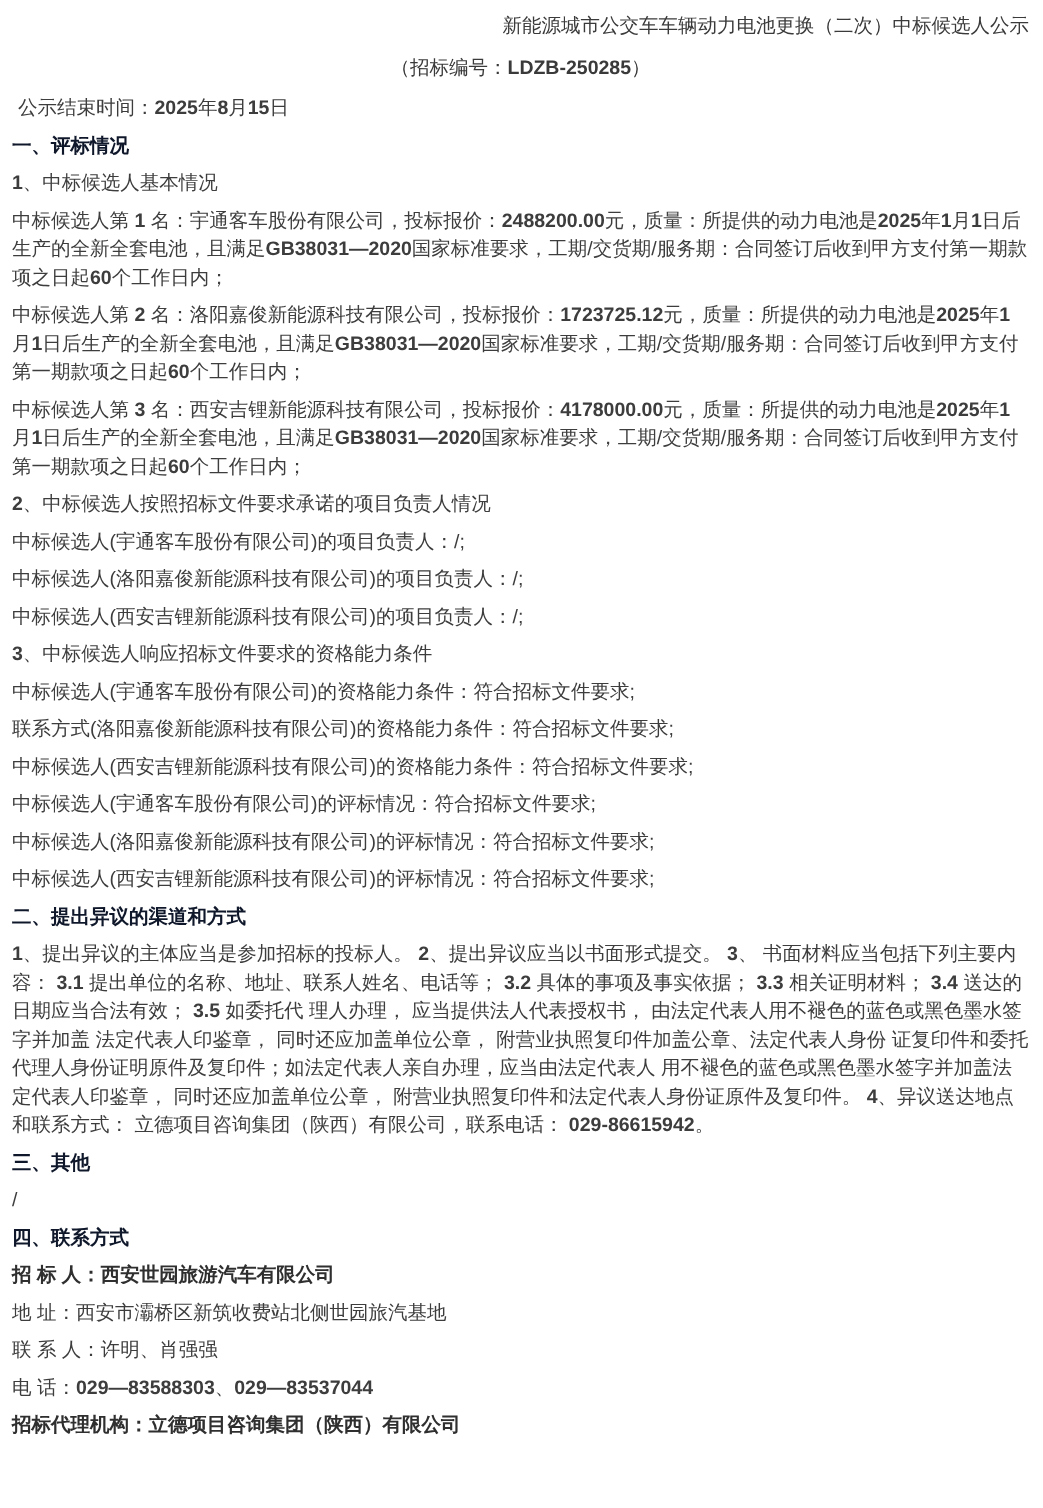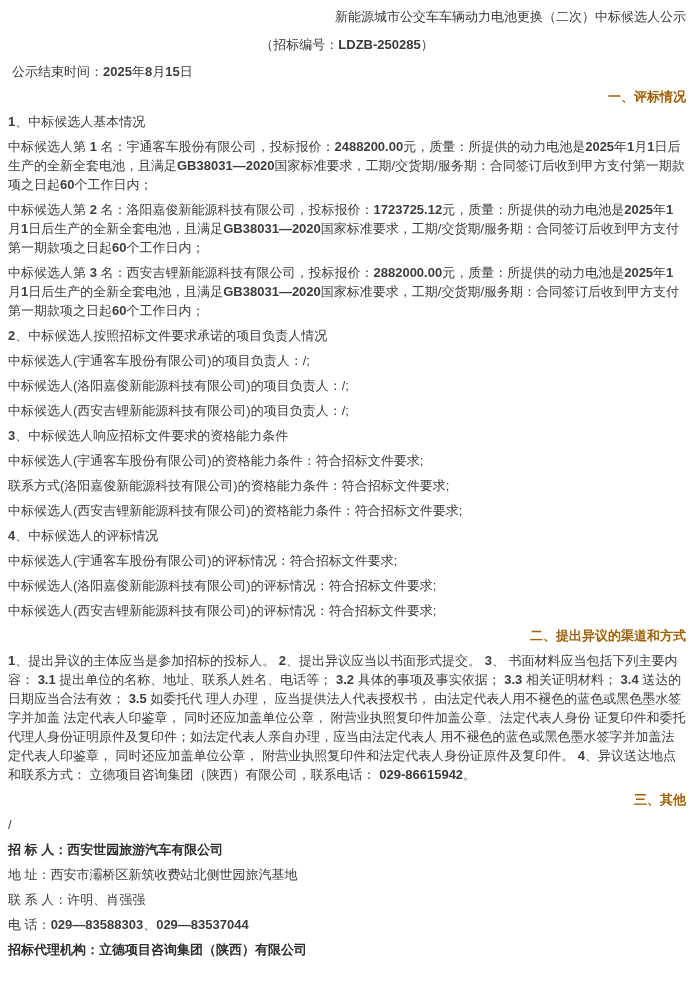--- a/index.html
+++ b/index.html
@@ -32,66 +32,65 @@
     color: #3a3a3a;
   }
   p {
     margin: 0 0 6px 0;
     line-height: 19px;
     white-space: pre-wrap;
   }
   h2 {
     font-size: 13px;
     font-weight: bold;
-    color: #a16207;
+    color: #0f172a;
     margin: 2px 0 6px 0;
     line-height: 19px;
-    text-align: right;
   }
   .indent { padding-left: 4px; }
   .bold { font-weight: bold; color: #2f2f2f; }
   .latin { font-weight: bold; }
 </style>
 </head>
 <body>
 
 <div class="doc">
 
   <div class="title">新能源城市公交车车辆动力电池更换（二次）中标候选人公示</div>
   <div class="subtitle">（招标编号：<span class="latin">LDZB-250285</span>）</div>
 
   <p class="indent">公示结束时间：<span class="latin">2025</span>年<span class="latin">8</span>月<span class="latin">15</span>日</p>
 
   <h2>一、评标情况</h2>
 
   <p><span class="latin">1</span>、中标候选人基本情况</p>
   <p>中标候选人第 <span class="latin">1</span> 名：宇通客车股份有限公司，投标报价：<span class="latin">2488200.00</span>元，质量：所提供的动力电池是<span class="latin">2025</span>年<span class="latin">1</span>月<span class="latin">1</span>日后生产的全新全套电池，且满足<span class="latin">GB38031—2020</span>国家标准要求，工期/交货期/服务期：合同签订后收到甲方支付第一期款项之日起<span class="latin">60</span>个工作日内；</p>
   <p>中标候选人第 <span class="latin">2</span> 名：洛阳嘉俊新能源科技有限公司，投标报价：<span class="latin">1723725.12</span>元，质量：所提供的动力电池是<span class="latin">2025</span>年<span class="latin">1</span>月<span class="latin">1</span>日后生产的全新全套电池，且满足<span class="latin">GB38031—2020</span>国家标准要求，工期/交货期/服务期：合同签订后收到甲方支付第一期款项之日起<span class="latin">60</span>个工作日内；</p>
-  <p>中标候选人第 <span class="latin">3</span> 名：西安吉锂新能源科技有限公司，投标报价：<span class="latin">2882000.00</span>元，质量：所提供的动力电池是<span class="latin">2025</span>年<span class="latin">1</span>月<span class="latin">1</span>日后生产的全新全套电池，且满足<span class="latin">GB38031—2020</span>国家标准要求，工期/交货期/服务期：合同签订后收到甲方支付第一期款项之日起<span class="latin">60</span>个工作日内；</p>
+  <p>中标候选人第 <span class="latin">3</span> 名：西安吉锂新能源科技有限公司，投标报价：<span class="latin">4178000.00</span>元，质量：所提供的动力电池是<span class="latin">2025</span>年<span class="latin">1</span>月<span class="latin">1</span>日后生产的全新全套电池，且满足<span class="latin">GB38031—2020</span>国家标准要求，工期/交货期/服务期：合同签订后收到甲方支付第一期款项之日起<span class="latin">60</span>个工作日内；</p>
 
   <p><span class="latin">2</span>、中标候选人按照招标文件要求承诺的项目负责人情况</p>
   <p>中标候选人(宇通客车股份有限公司)的项目负责人：/;</p>
   <p>中标候选人(洛阳嘉俊新能源科技有限公司)的项目负责人：/;</p>
   <p>中标候选人(西安吉锂新能源科技有限公司)的项目负责人：/;</p>
 
   <p><span class="latin">3</span>、中标候选人响应招标文件要求的资格能力条件</p>
   <p>中标候选人(宇通客车股份有限公司)的资格能力条件：符合招标文件要求;</p>
   <p>联系方式(洛阳嘉俊新能源科技有限公司)的资格能力条件：符合招标文件要求;</p>
   <p>中标候选人(西安吉锂新能源科技有限公司)的资格能力条件：符合招标文件要求;</p>
 
-  <p><span class="latin">4</span>、中标候选人的评标情况</p>
   <p>中标候选人(宇通客车股份有限公司)的评标情况：符合招标文件要求;</p>
   <p>中标候选人(洛阳嘉俊新能源科技有限公司)的评标情况：符合招标文件要求;</p>
   <p>中标候选人(西安吉锂新能源科技有限公司)的评标情况：符合招标文件要求;</p>
 
   <h2>二、提出异议的渠道和方式</h2>
   <p><span class="latin">1</span>、提出异议的主体应当是参加招标的投标人。 <span class="latin">2</span>、提出异议应当以书面形式提交。 <span class="latin">3</span>、 书面材料应当包括下列主要内容： <span class="latin">3.1</span> 提出单位的名称、地址、联系人姓名、电话等； <span class="latin">3.2</span> 具体的事项及事实依据； <span class="latin">3.3</span> 相关证明材料； <span class="latin">3.4</span> 送达的日期应当合法有效； <span class="latin">3.5</span> 如委托代 理人办理， 应当提供法人代表授权书， 由法定代表人用不褪色的蓝色或黑色墨水签字并加盖 法定代表人印鉴章， 同时还应加盖单位公章， 附营业执照复印件加盖公章、法定代表人身份 证复印件和委托代理人身份证明原件及复印件；如法定代表人亲自办理，应当由法定代表人 用不褪色的蓝色或黑色墨水签字并加盖法定代表人印鉴章， 同时还应加盖单位公章， 附营业执照复印件和法定代表人身份证原件及复印件。 <span class="latin">4</span>、异议送达地点和联系方式： 立德项目咨询集团（陕西）有限公司，联系电话： <span class="latin">029-86615942</span>。</p>
 
   <h2>三、其他</h2>
   <p>/</p>
 
+  <h2>四、联系方式</h2>
   <p class="bold">招 标 人：西安世园旅游汽车有限公司</p>
   <p>地 址：西安市灞桥区新筑收费站北侧世园旅汽基地</p>
   <p>联 系 人：许明、肖强强</p>
   <p>电 话：<span class="latin">029—83588303</span>、<span class="latin">029—83537044</span></p>
   <p class="bold">招标代理机构：立德项目咨询集团（陕西）有限公司</p>
 
 </div>
 
 </body></html>

